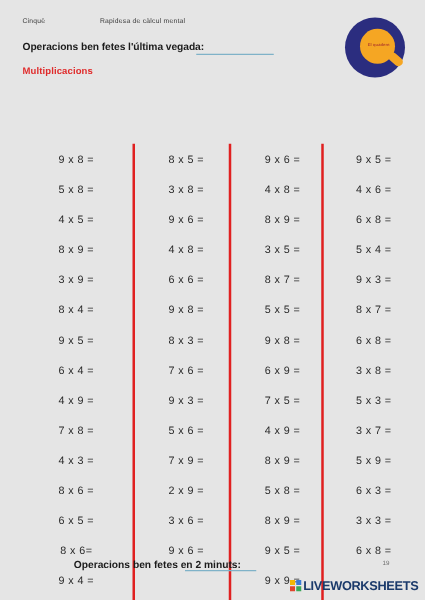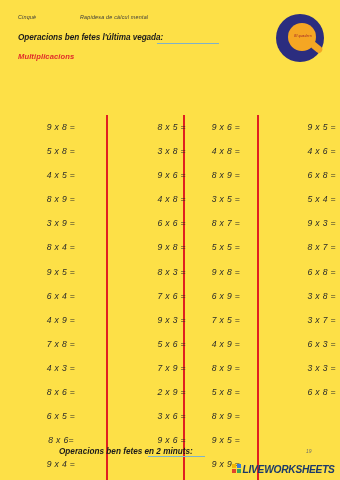--- a/index.html
+++ b/index.html
@@ -12,22 +12,21 @@
     height: 480px;
     position: relative;
     overflow: hidden;
     font-family: "Liberation Sans", sans-serif;
     color: #231f20;
   }
 
   .page {
     position: absolute;
     inset: 0;
-    background: #fde047;
-    font-style: italic;
+    background: #e5e5e5;
   }
 
   
   .meta-row {
     position: absolute;
     top: 14px;
     left: 18px;
     right: 18px;
     height: 12px;
   }
@@ -160,21 +159,21 @@
 
   .op {
     height: 24.1px;
     line-height: 24.1px;
     font-size: 8.6px;
     color: #2a2a2a;
     white-space: nowrap;
     letter-spacing: .35px;
   }
   .col.c1 .op, .col.c3 .op { text-align: center; }
-  .col.c2 .op, .col.c4 .op { text-align: right; }
+  .col.c2 .op, .col.c4 .op { text-align: center; }
 
   
   .prompt-bottom {
     position: absolute;
     top: 447px;
     left: 18px;
     font-size: 8.2px;
     font-weight: bold;
     color: #1b1b1b;
     white-space: nowrap;
@@ -307,21 +306,23 @@
 
     <div class="col c4">
       <div class="op">9 x 5 =</div>
       <div class="op">4 x 6 =</div>
       <div class="op">6 x 8 =</div>
       <div class="op">5 x 4 =</div>
       <div class="op">9 x 3 =</div>
       <div class="op">8 x 7 =</div>
       <div class="op">6 x 8 =</div>
       <div class="op">3 x 8 =</div>
+      <div class="op">5 x 3 =</div>
       <div class="op">3 x 7 =</div>
+      <div class="op">5 x 9 =</div>
       <div class="op">6 x 3 =</div>
       <div class="op">3 x 3 =</div>
       <div class="op">6 x 8 =</div>
     </div>
   </div>
 
   <div class="prompt-bottom">Operacions ben fetes en 2 minuts:</div>
   <div class="answer-line-bottom"></div>
   <div class="page-number">19</div>
 

